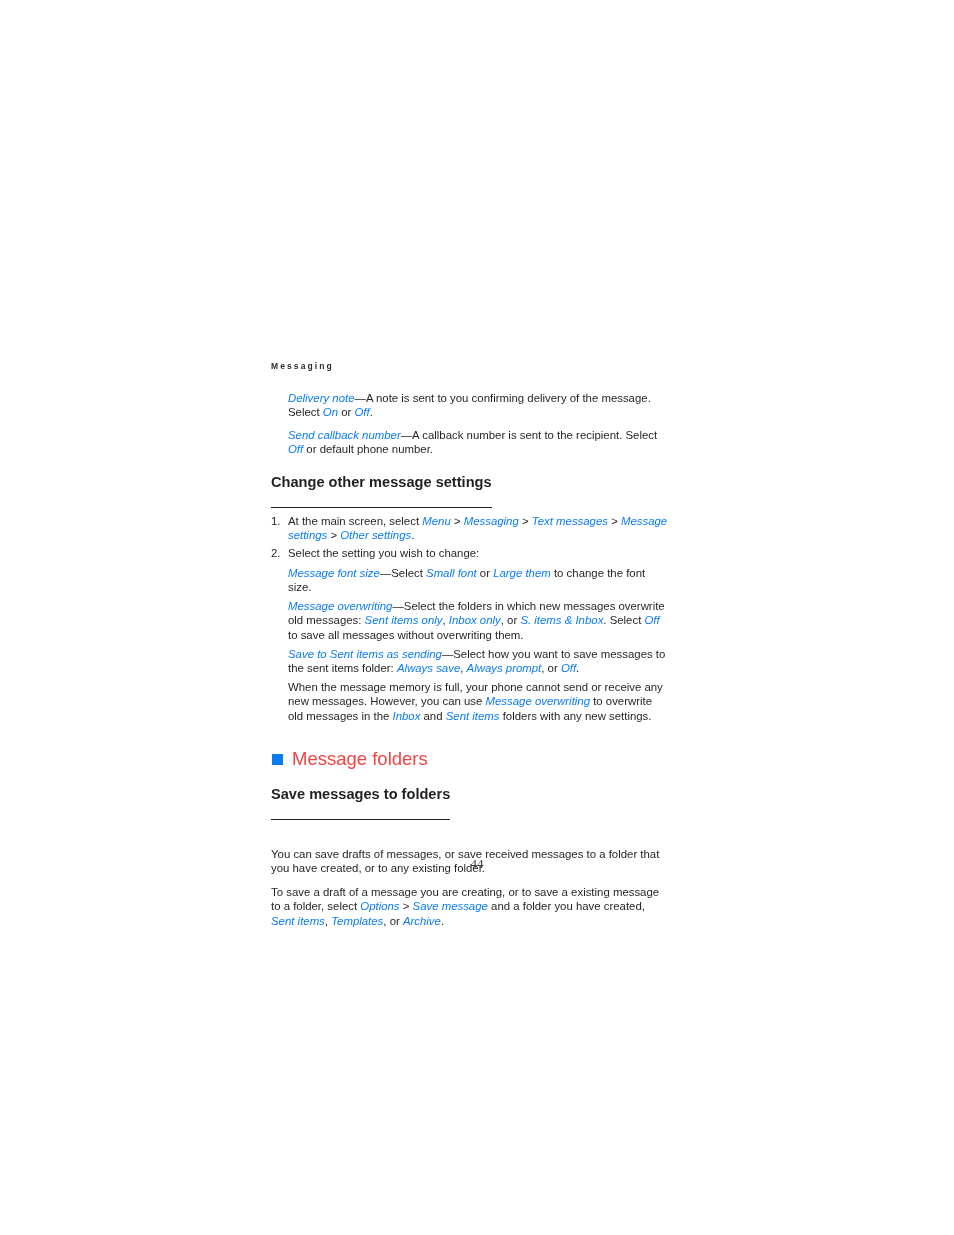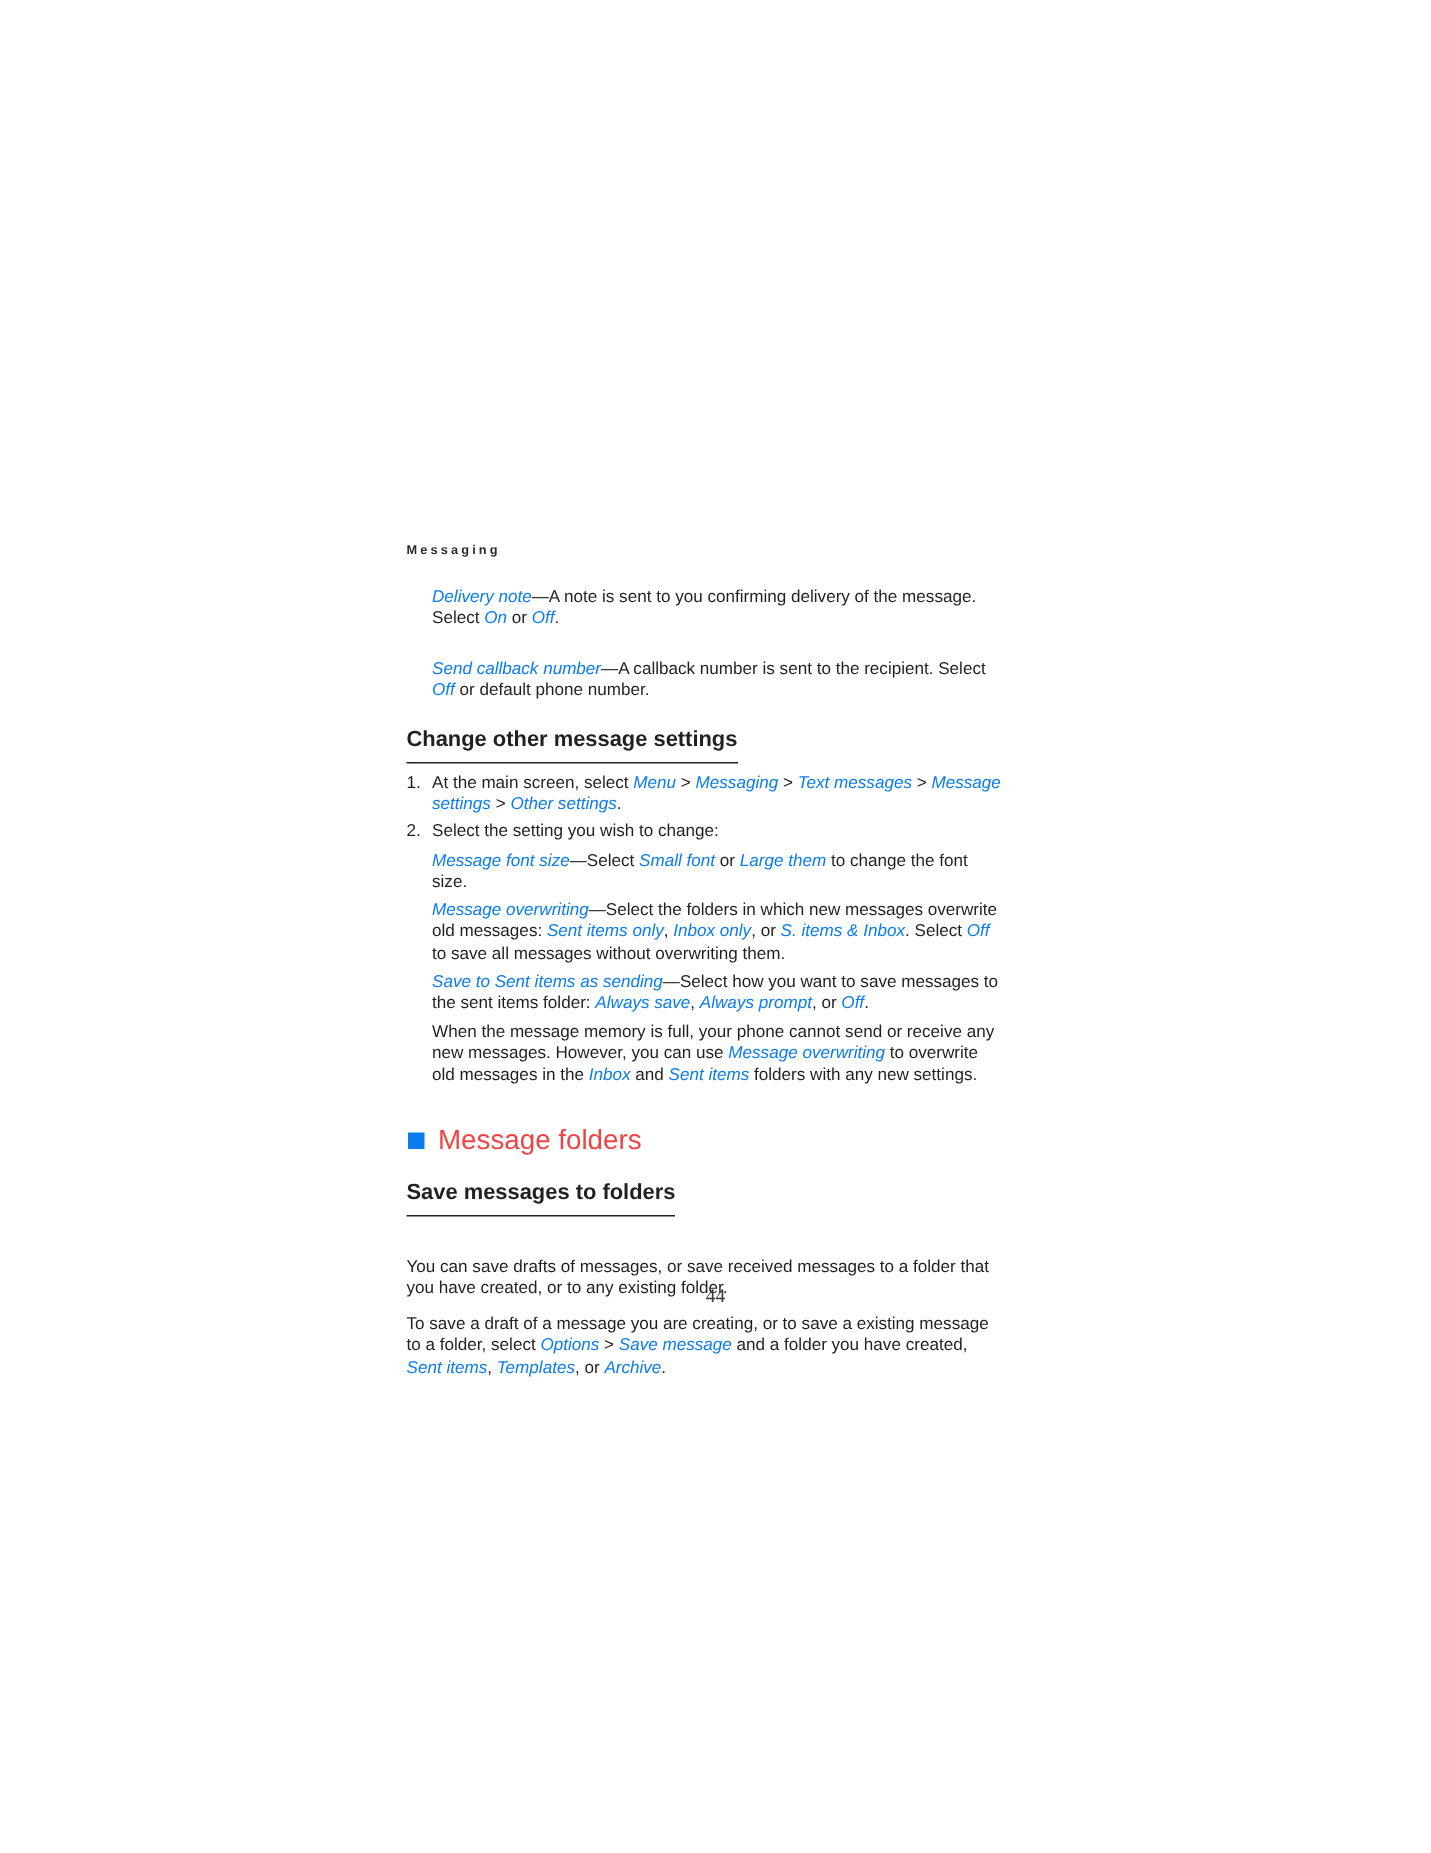--- a/index.html
+++ b/index.html
@@ -48,39 +48,39 @@
   }
 
   p {
     margin: 0;
     font-size: 11.4px;
     line-height: 14.6px;
     color: #231f20;
   }
 
   p + p {
-    margin-top: 19px;
+    margin-top: 8px;
   }
 
   .em {
     font-style: italic;
     color: #0a7cf0;
   }
   .dash { color: #231f20; }
 
   
   .subhead {
     font-size: 14.6px;
     font-weight: bold;
     color: #231f20;
     margin: 17px 15px 6px 0;
     line-height: 17px;
     display: inline-block;
     border-bottom: 1.4px solid #231f20;
-    padding-bottom: 6px;
+    padding-bottom: 16px;
   }
   .subhead-wrap { line-height: 0; }
 
   
   ol.steps {
     list-style: none;
     margin: 0;
     padding: 0;
   }
   ol.steps > li {

